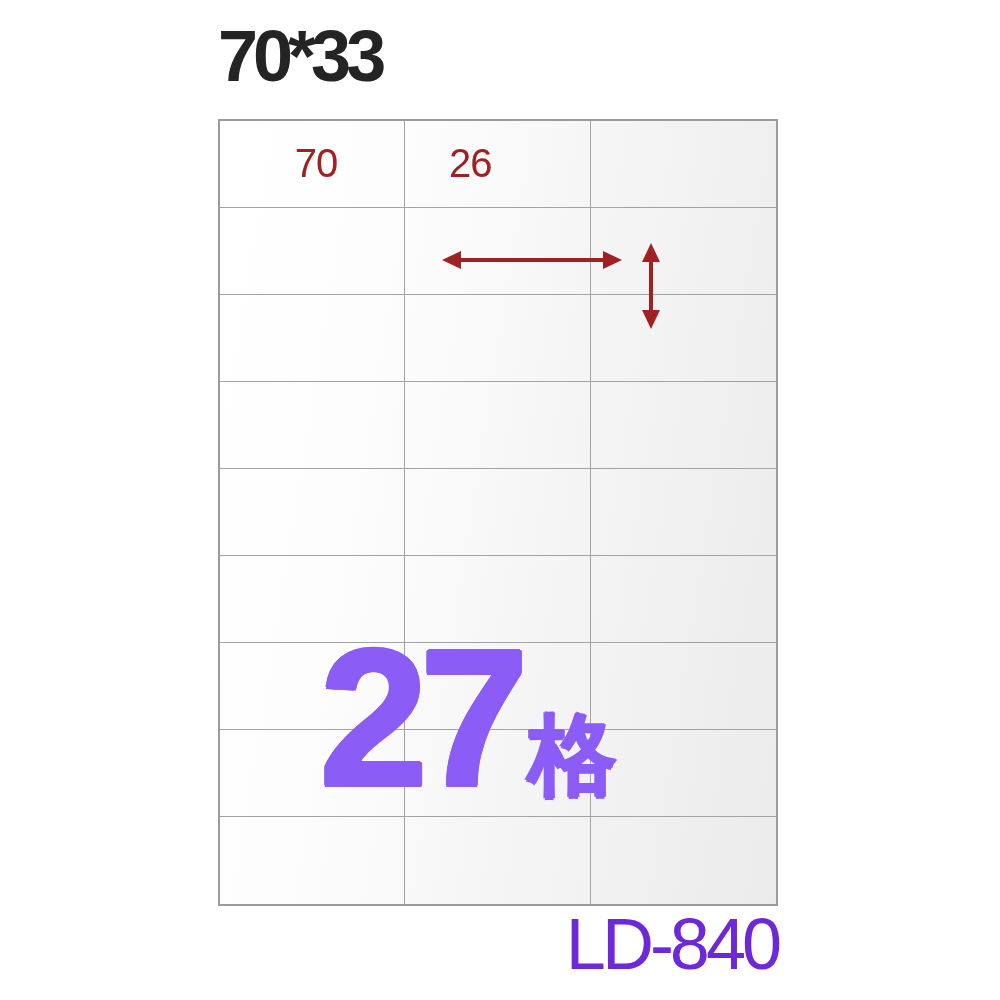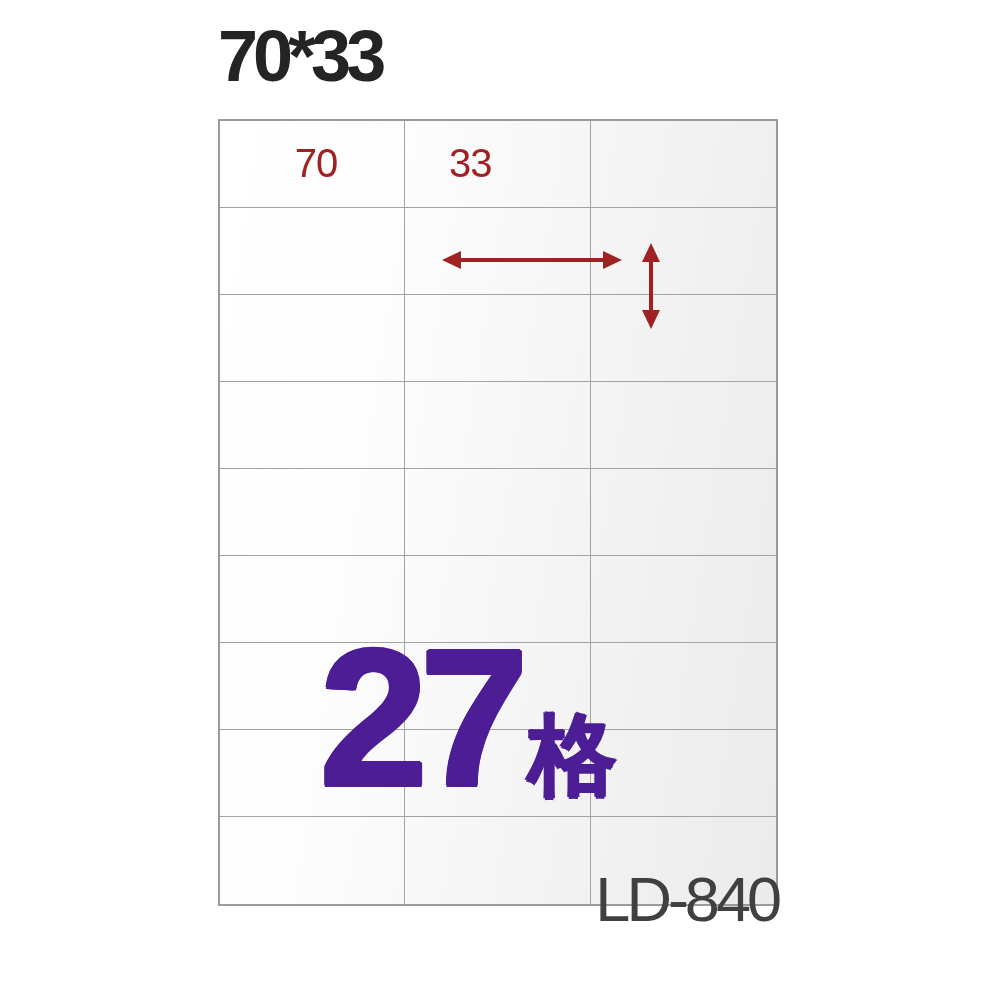--- a/index.html
+++ b/index.html
@@ -46,37 +46,37 @@
   }
   .dim-w-num{left:270px;top:143px;width:92px;text-align:center;}
   .dim-h-num{left:449px;top:143px;}
   .arrow{position:absolute;display:block;}
   .arrow-h{left:221px;top:128px;}
   .arrow-v{left:420px;top:121px;}
   
   .count{
     position:absolute;left:218px;top:620px;width:500px;height:195px;
     display:flex;justify-content:center;align-items:baseline;
-    color:#4c1d95;white-space:nowrap;
+    color:#8b5cf6;white-space:nowrap;
   }
   .count-number{
     font-size:195px;font-weight:bold;line-height:1;letter-spacing:-8px;
     text-shadow:2px 0 0 currentColor,-2px 0 0 currentColor,0 2px 0 currentColor,0 -2px 0 currentColor,
                 1.5px 1.5px 0 currentColor,-1.5px 1.5px 0 currentColor,1.5px -1.5px 0 currentColor,-1.5px -1.5px 0 currentColor;
   }
   .count-unit{
     font-size:88px;font-weight:bold;line-height:1;margin-left:8px;
     font-family:"Liberation Sans","DejaVu Sans",sans-serif;
     text-shadow:1.5px 0 0 currentColor,-1.5px 0 0 currentColor,0 1.5px 0 currentColor,0 -1.5px 0 currentColor;
   }
   
   .model{
-    position:absolute;left:218px;top:868px;width:560px;
-    text-align:right;font-size:63px;font-weight:500;letter-spacing:-4px;line-height:1;
-    color:#404040;white-space:nowrap;
+    position:absolute;left:218px;top:908px;width:560px;
+    text-align:right;font-size:72px;font-weight:500;letter-spacing:-4px;line-height:1;
+    color:#6d28d9;white-space:nowrap;
   }
 </style>
 </head>
 <body>
 
 <div class="title">70*33</div>
 
 <div class="sheet">
   <div class="grid" id="label-grid" style="--cols: 3; --rows: 9;">
       <div class="cell"></div>
@@ -115,20 +115,20 @@
   </svg>
 
   <svg class="arrow arrow-v" width="22" height="88" viewBox="0 0 22 88">
     <line x1="11" y1="14" x2="11" y2="74" stroke="#a02123" stroke-width="4"></line>
     <polygon points="11,1 2,20 20,20" fill="#a02123"></polygon>
     <polygon points="11,87 2,68 20,68" fill="#a02123"></polygon>
   </svg>
 </div>
 
 <div class="dim-num dim-w-num">70</div>
-<div class="dim-num dim-h-num">33</div>
+<div class="dim-num dim-h-num">26</div>
 
 <div class="count">
   <span class="count-number">27</span>
   <span class="count-unit">格</span>
 </div>
 
 <div class="model">LD-840</div>
 
 </body></html>

